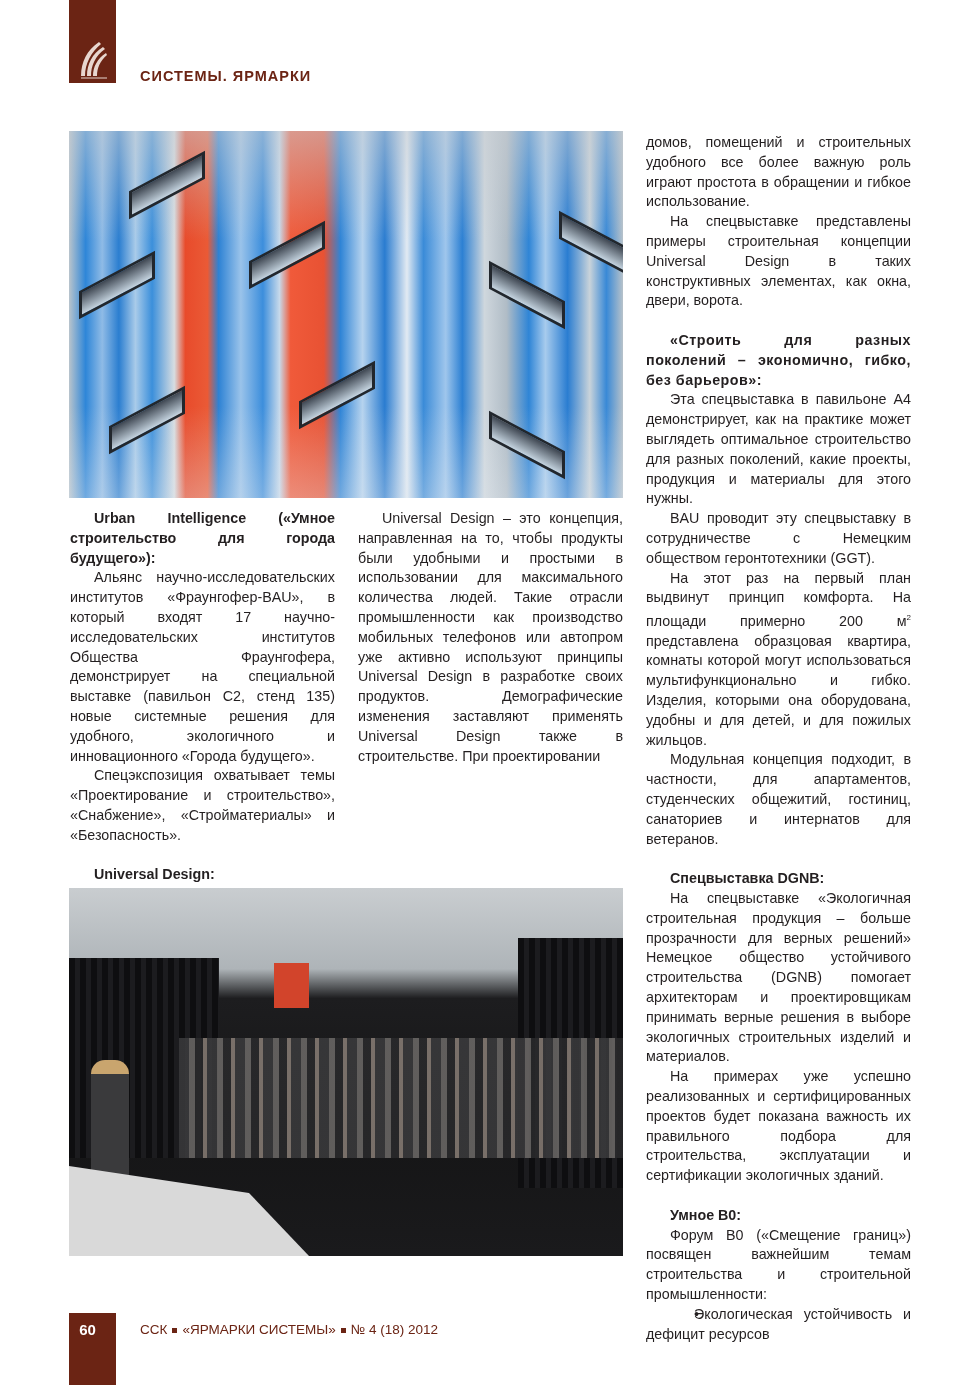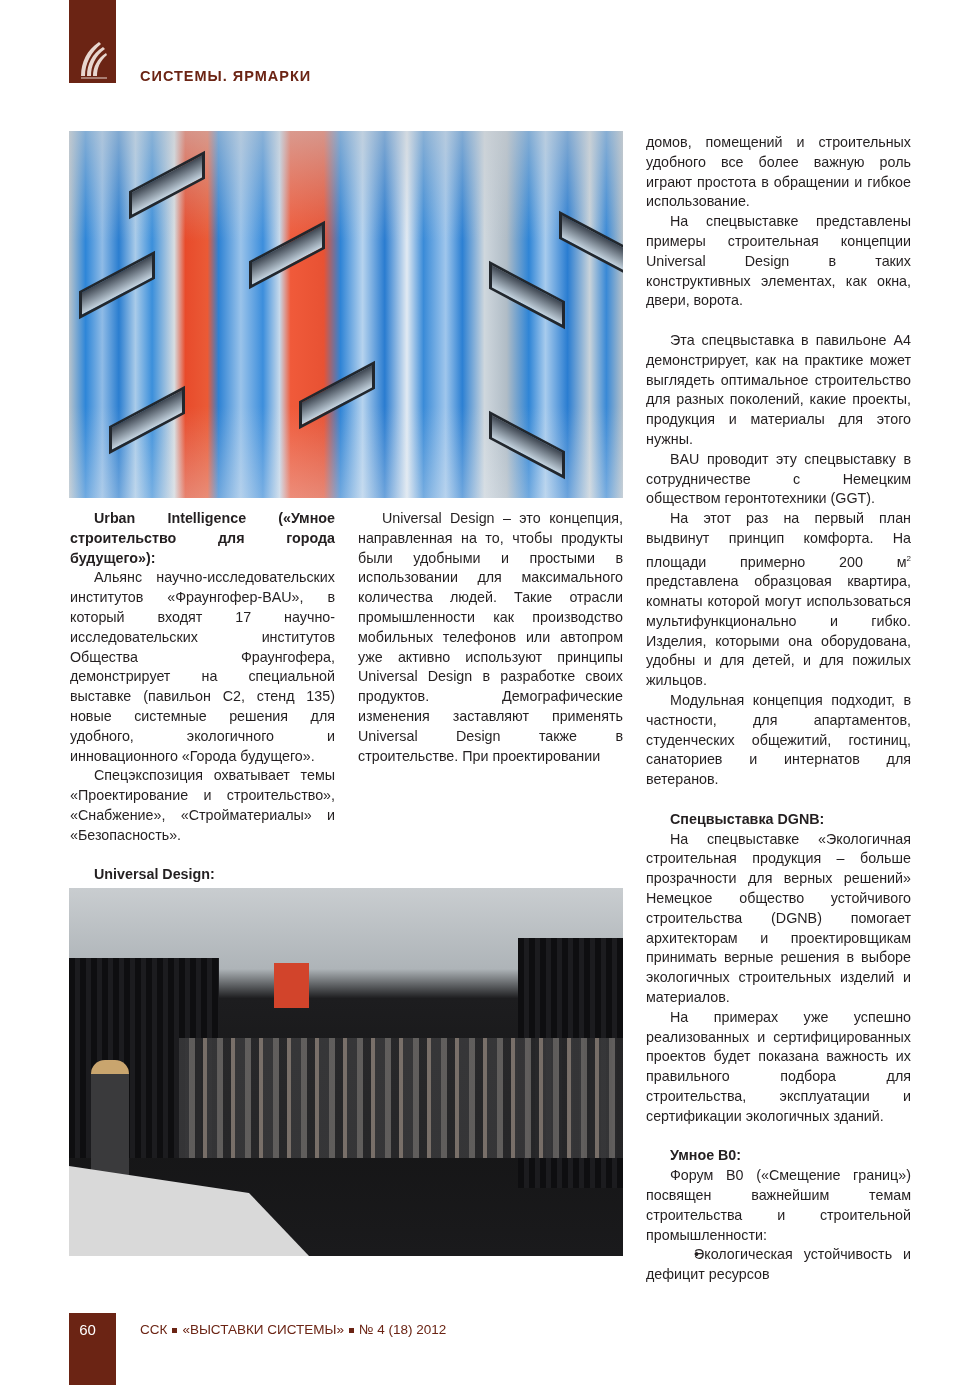--- a/index.html
+++ b/index.html
@@ -45,21 +45,21 @@
     .col .gap { height: 19.8px; }
     .col .noindent { text-indent: 0; }
     .col-1 { left: 70px; top: 509px; width: 265px; }
     .col-2 { left: 358px; top: 509px; width: 265px; }
     .col-3 { left: 646px; top: 133px; width: 265px; }
     .bullet { text-indent: 24px; }
     .bullet .dot { display: inline-block; width: 24px; }
 
     .brand-bar-bottom { position: absolute; left: 69px; top: 1313px; width: 47px; height: 72px; background: #6b2414; }
     .page-number { position: absolute; left: 0; width: 37px; top: 8px; text-align: center; color: #ffffff;
-                   font-weight: normal; font-size: 15px; }
+                   font-weight: bold; font-size: 15px; }
     .footer-text { position: absolute; left: 140px; top: 1322px; font-size: 13.5px; color: #6b2414; }
     .footer-text .sq { display: inline-block; width: 5px; height: 5px; background: #6b2414; margin: 0 5px; vertical-align: middle; }
   </style>
 </head>
 <body>
 
 <div class="brand-bar-top">
   <svg width="32" height="44" viewBox="0 0 32 44">
     <path d="M4 40 C4 26 10 14 22 6 L24 8 C14 16 8 28 8 40 Z" fill="#e8d6cf"></path>
     <path d="M10 40 C10 28 15 18 26 11 L28 13 C18 20 14 30 14 40 Z" fill="#e8d6cf"></path>
@@ -90,20 +90,21 @@
 </div>
 
 <div class="col col-2">
   <p>Universal Design – это концепция, направленная на то, чтобы продукты были удобными и простыми в использовании для максимального количества людей. Такие отрасли промышленности как производство мобильных телефонов или автопром уже активно используют принципы Universal Design в разработке своих продуктов. Демографические изменения заставляют применять Universal Design также в строительстве. При проектировании</p>
 </div>
 
 <div class="col col-3">
   <p class="noindent">домов, помещений и строительных удобного все более важную роль играют простота в обращении и гибкое использование.</p>
   <p>На спецвыставке представлены примеры строительная концепции Universal Design в таких конструктивных элементах, как окна, двери, ворота.</p>
   <div class="gap"></div>
+  <p class="head" style="letter-spacing:0.5px">«Строить для разных поколений – экономично, гибко, без барьеров»:</p>
   <p>Эта спецвыставка в павильоне А4 демонстрирует, как на практике может выглядеть оптимальное строительство для разных поколений, какие проекты, продукция и материалы для этого нужны.</p>
   <p>BAU проводит эту спецвыставку в сотрудничестве с Немецким обществом геронтотехники (GGT).</p>
   <p><span>На этот раз на первый план выдвинут принцип комфорта. На площади примерно 200 м</span><sup style="font-size:8px">2</sup><span> представлена образцовая квартира, комнаты которой могут использоваться мультифункционально и гибко. Изделия, которыми она оборудована, удобны и для детей, и для пожилых жильцов.</span></p>
   <p>Модульная концепция подходит, в частности, для апартаментов, студенческих общежитий, гостиниц, санаториев и интернатов для ветеранов.</p>
   <div class="gap"></div>
   <p class="head">Спецвыставка DGNB:</p>
   <p>На спецвыставке «Экологичная строительная продукция – больше прозрачности для верных решений» Немецкое общество устойчивого строительства (DGNB) помогает архитекторам и проектировщикам принимать верные решения в выборе экологичных строительных изделий и материалов.</p>
   <p>На примерах уже успешно реализованных и сертифицированных проектов будет показана важность их правильного подбора для строительства, эксплуатации и сертификации экологичных зданий.</p>
   <div class="gap"></div>
   <p class="head">Умное В0:</p>
@@ -116,14 +117,14 @@
   <div class="curtain-r"></div>
   <div class="sign"></div>
   <div class="crowd"></div>
   <div class="speaker"></div>
 </div>
 
 <div class="brand-bar-bottom">
   <div class="page-number">60</div>
 </div>
 <div class="footer-text">
-  <span>ССК</span><span class="sq"></span><span>«ВЫСТАВКИ СИСТЕМЫ»</span><span class="sq"></span><span>№ 4 (18) 2012</span>
+  <span>ССК</span><span class="sq"></span><span>«ЯРМАРКИ СИСТЕМЫ»</span><span class="sq"></span><span>№ 4 (18) 2012</span>
 </div>
 
 </body></html>

